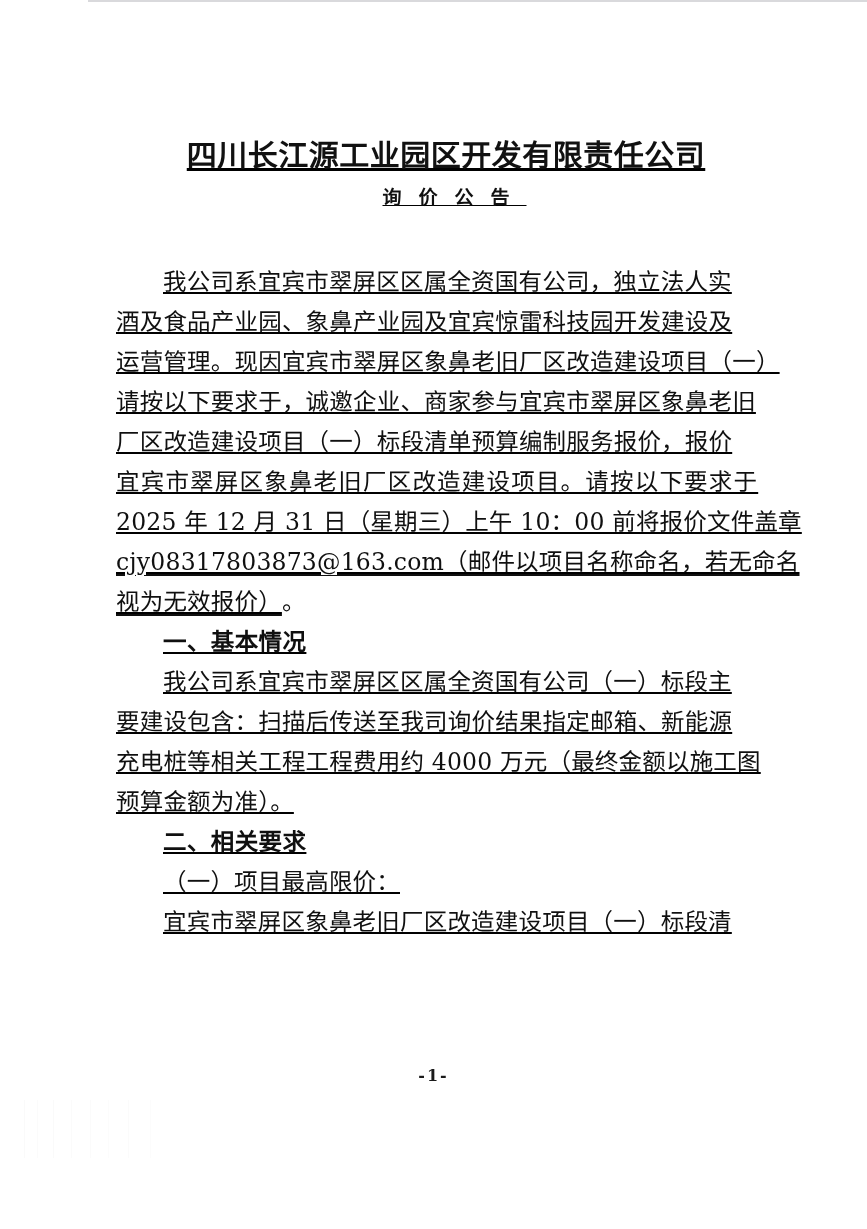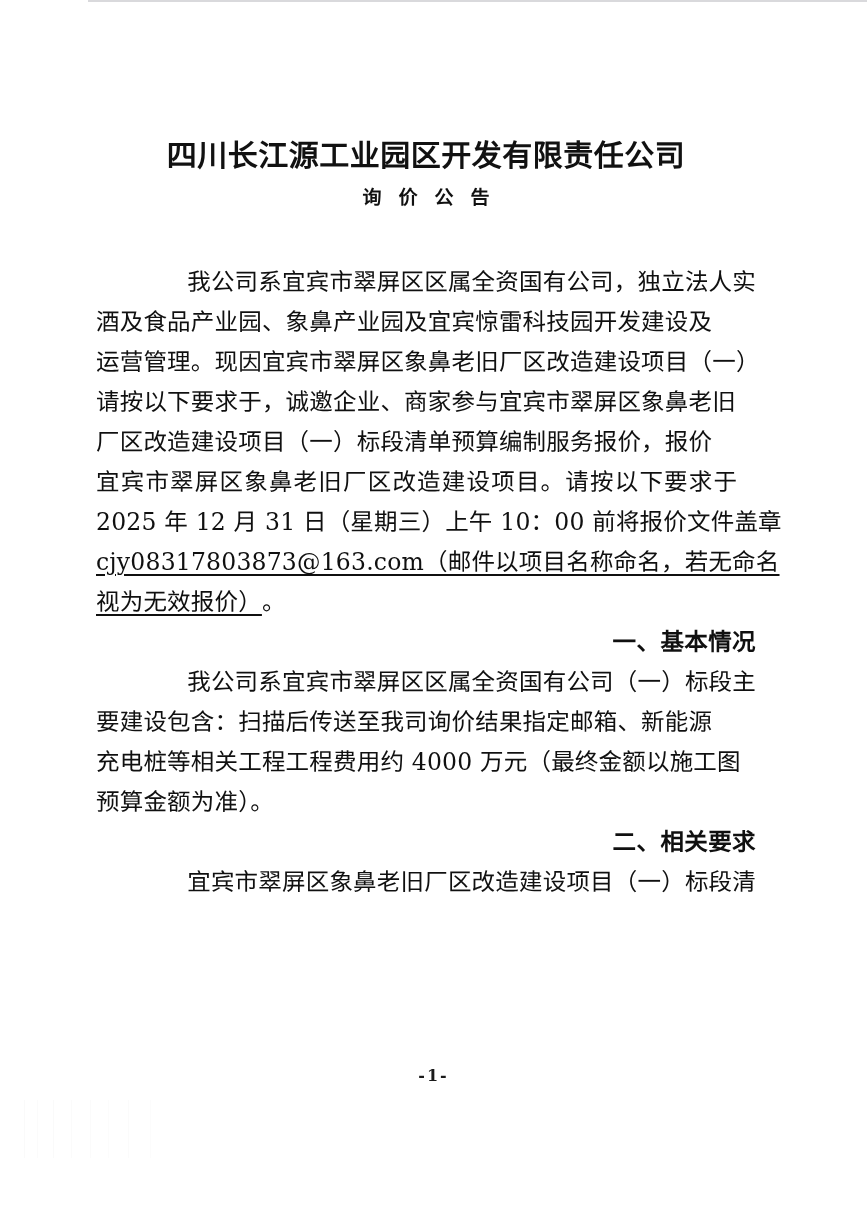--- a/index.html
+++ b/index.html
@@ -44,23 +44,24 @@
         rgba(0,0,0,0.017) 66px 67px, rgba(0,0,0,0) 67px 84px,
         rgba(0,0,0,0.013) 84px 85px, rgba(0,0,0,0) 85px 104px,
         rgba(0,0,0,0.015) 104px 105px, rgba(0,0,0,0) 105px 126px,
         rgba(0,0,0,0.012) 126px 127px, rgba(0,0,0,0) 127px 160px
     );
     pointer-events: none;
   }
 
   .content {
     position: absolute;
-    left: 96px;
+    left: 116px;
     top: 0;
     width: 660px;
+    text-decoration: underline;
   }
 
   
   .doc-title {
     font-family: "DejaVu Serif", "Liberation Serif", serif;
     font-weight: bold;
     font-size: 30px;
     line-height: 40px;
     text-align: center;
     color: #111111;
@@ -92,21 +93,21 @@
     height: 40px;
     white-space: nowrap;
     font-size: 23.5px;
     line-height: 40px;
     color: #101010;
   }
   
   .ln.j  { letter-spacing: 0.2px; }
   .ln.j2 { letter-spacing: 1.2px; }
   .ln.j5 { letter-spacing: 11.6px; }
-  .ln.ind { padding-left: 47px; text-align: right; }
+  .ln.ind { padding-left: 47px; }
   .ln.bold { font-weight: bold; letter-spacing: 0.4px; }
   .ln.u {
     text-decoration: underline;
     text-underline-offset: 4px;
     text-decoration-thickness: 1.6px;
   }
   .ln .nou {
     text-decoration: none;
     display: inline-block;
   }
@@ -148,18 +149,19 @@
         <div class="ln j2">宜宾市翠屏区象鼻老旧厂区改造建设项目。请按以下要求于</div>
         <div class="ln j">2025 年 12 月 31 日（星期三）上午 10：00 前将报价文件盖章</div>
         <div class="ln j u">cjy08317803873@163.com（邮件以项目名称命名，若无命名</div>
         <div class="ln j u">视为无效报价）<span class="nou">。</span></div>
         <div class="ln j ind bold">一、基本情况</div>
         <div class="ln j ind">我公司系宜宾市翠屏区区属全资国有公司（一）标段主</div>
         <div class="ln j">要建设包含：扫描后传送至我司询价结果指定邮箱、新能源</div>
         <div class="ln j">充电桩等相关工程工程费用约 4000 万元（最终金额以施工图</div>
         <div class="ln j">预算金额为准）。</div>
         <div class="ln j ind bold">二、相关要求</div>
+        <div class="ln j ind">（一）项目最高限价：</div>
         <div class="ln j ind">宜宾市翠屏区象鼻老旧厂区改造建设项目（一）标段清</div>
       </div>
   </div>
 
   <div class="page-number">-1-</div>
 </div>
 
 </body></html>

